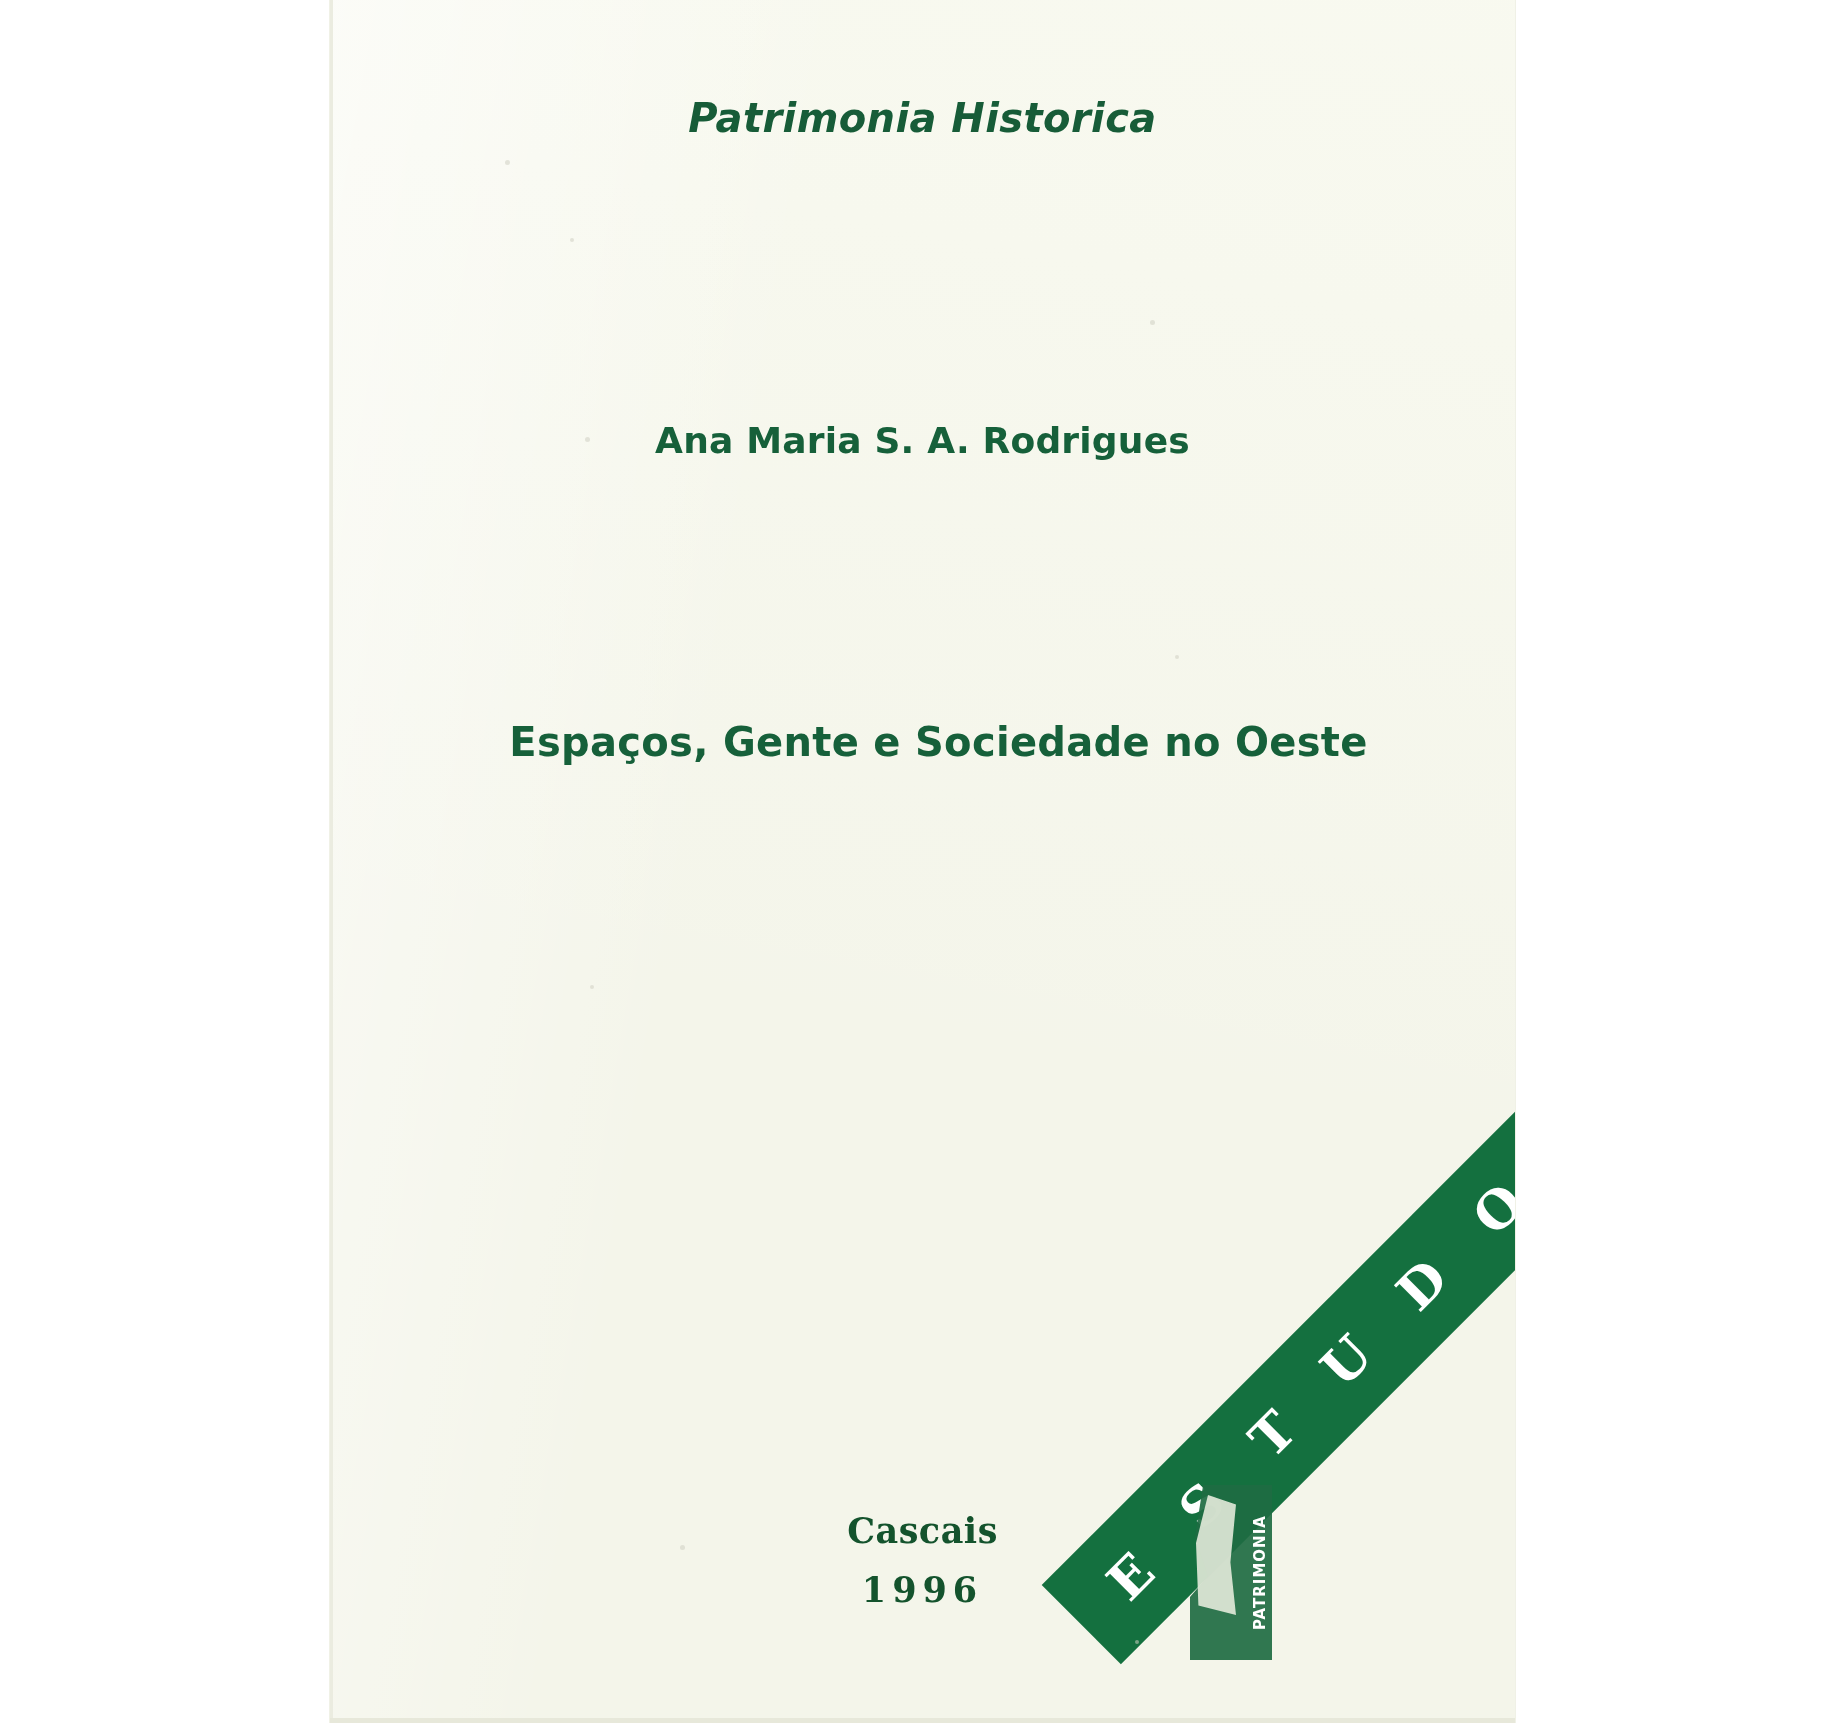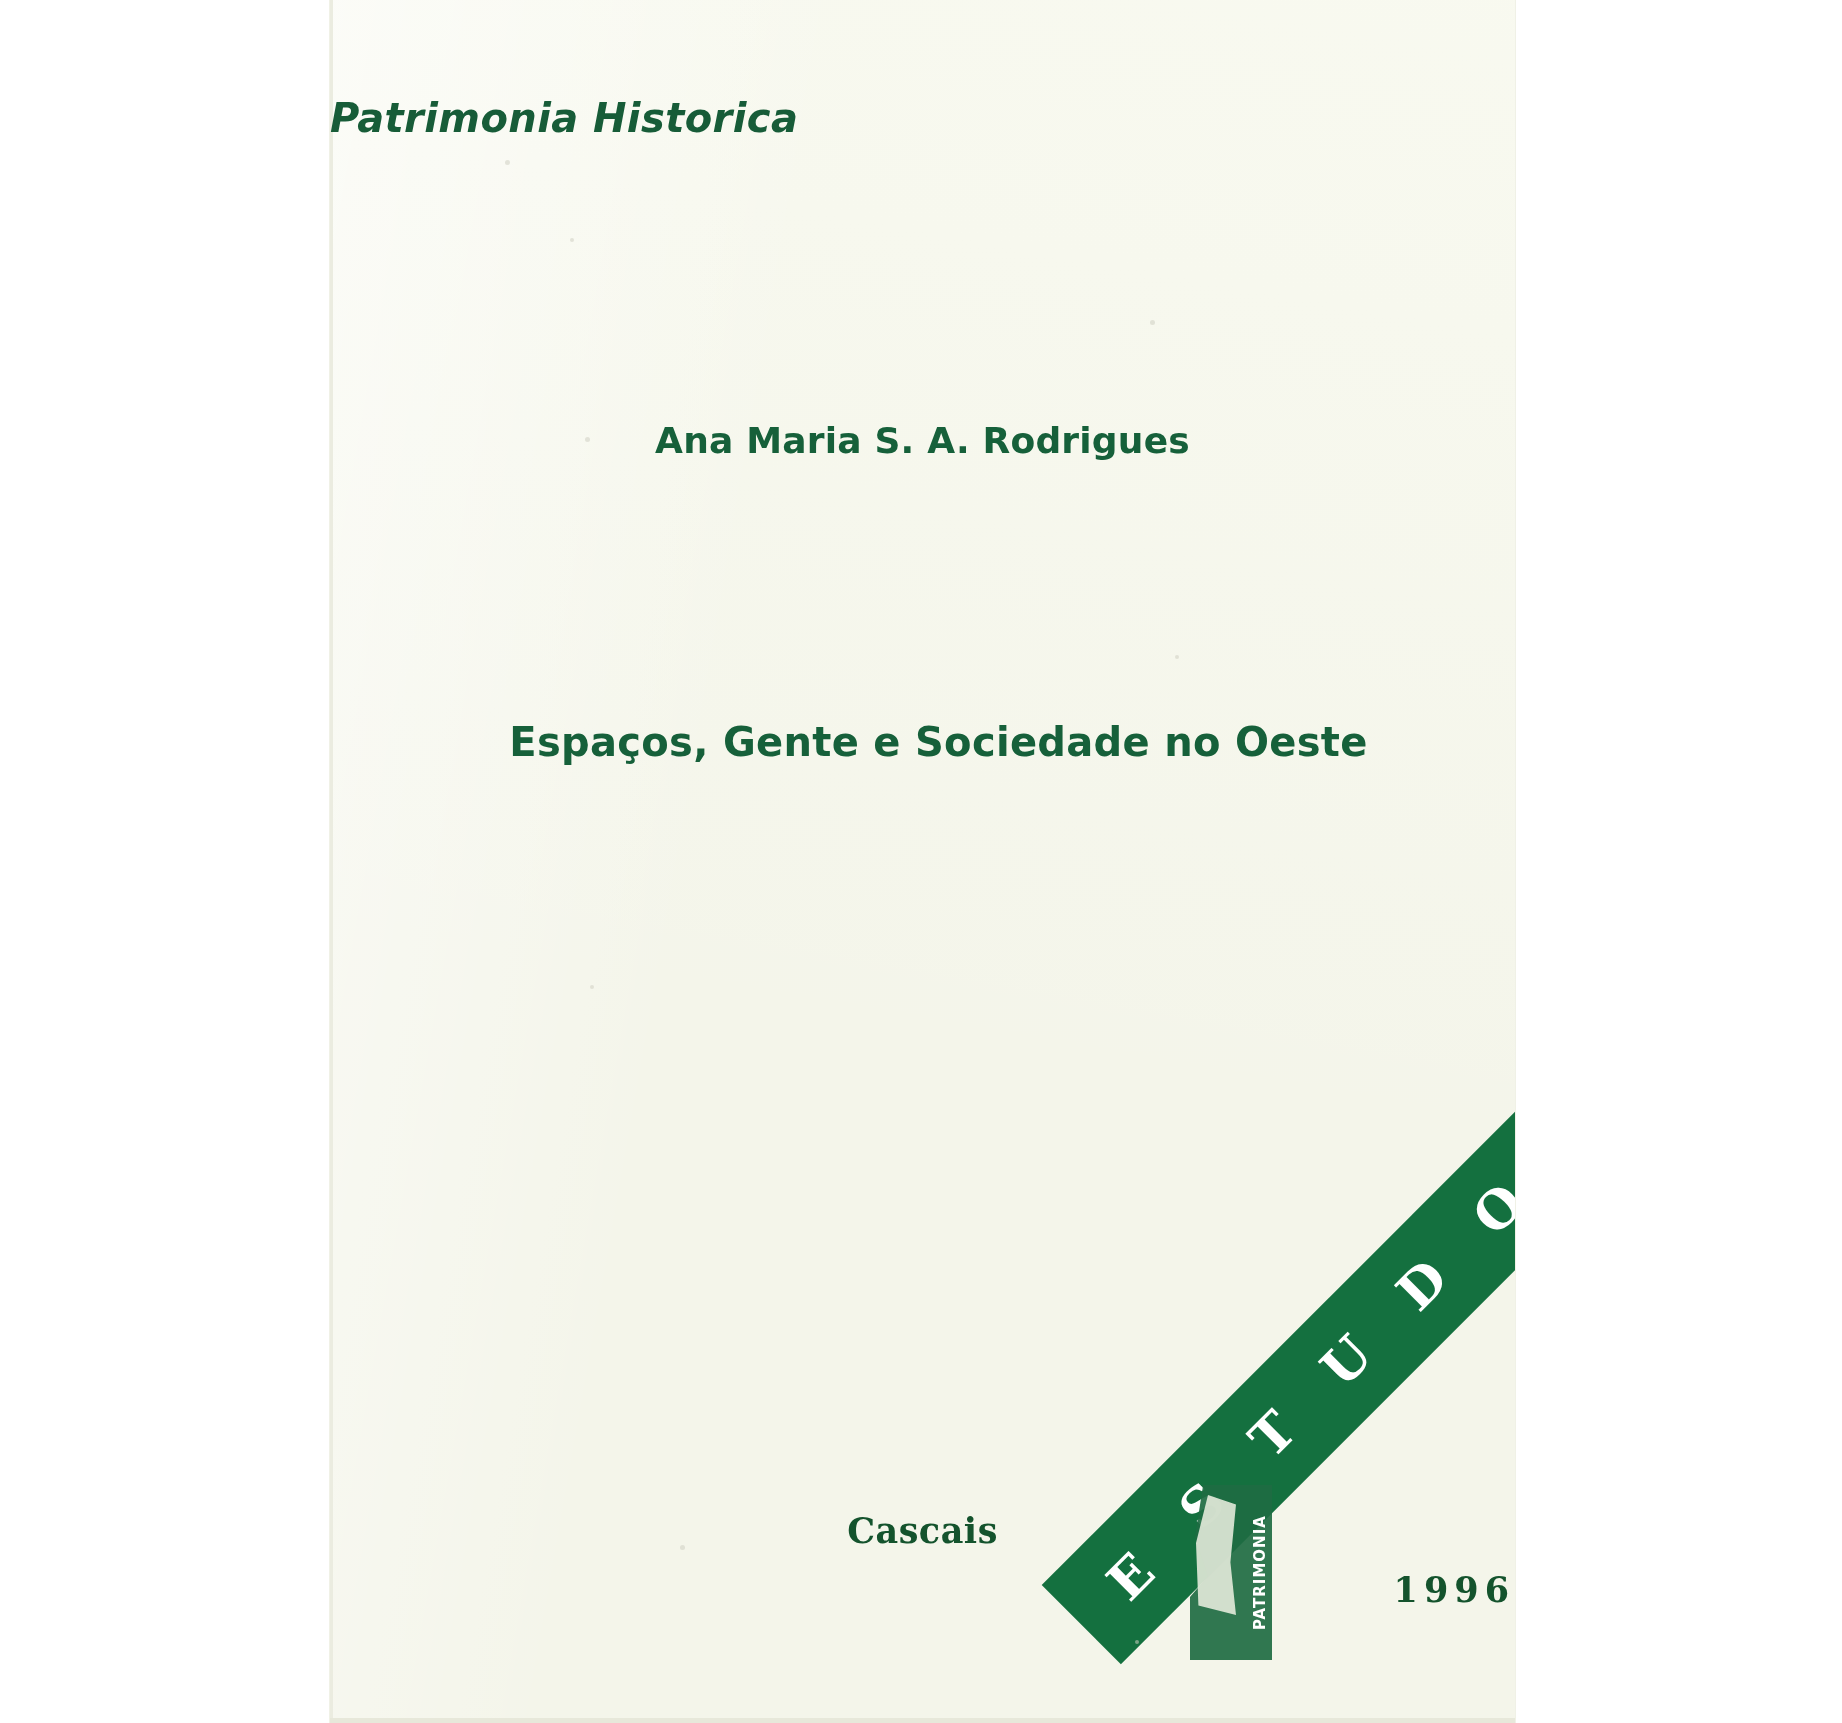--- a/index.html
+++ b/index.html
@@ -42,20 +42,21 @@
       linear-gradient(100deg, rgba(255,255,255,0.55) 0%, rgba(246,247,236,0) 35%),
       linear-gradient(190deg, rgba(250,251,242,0.7) 0%, rgba(241,242,229,0) 60%);
     pointer-events: none;
   }
 
   .series-title {
     position: absolute;
     top: 95px;
     left: 0;
     width: 1185px;
+    text-align: center;
     font-family: "DejaVu Sans", sans-serif;
     font-style: italic;
     font-weight: bold;
     font-size: 40px;
     letter-spacing: 0.4px;
     color: #175c38;
   }
 
   .author {
     position: absolute;
@@ -106,21 +107,20 @@
   .imprint .place {
     font-size: 35px;
     font-weight: bold;
     letter-spacing: 0.5px;
   }
   .imprint .year {
     font-size: 35px;
     font-weight: bold;
     letter-spacing: 6px;
     margin-top: 18px;
-    text-align: right;
   }
 
   
   .banner {
     position: absolute;
     width: 760px;
     height: 112px;
     background: #14703f;
     top: 1300px;
     left: 640px;

